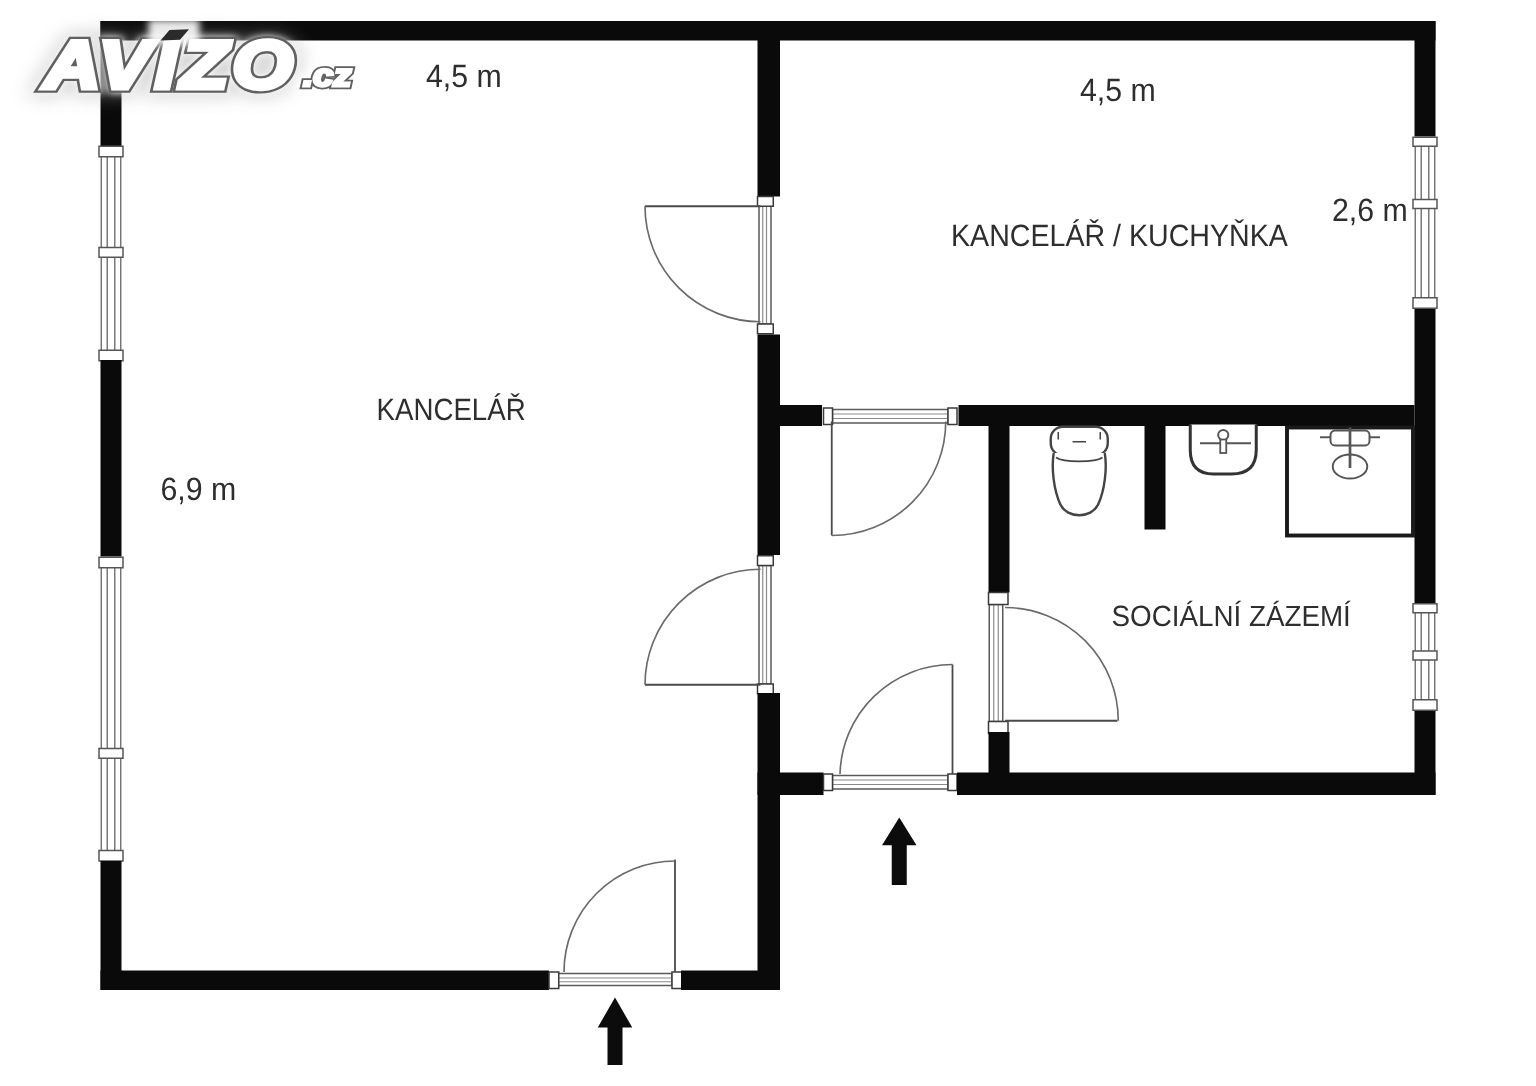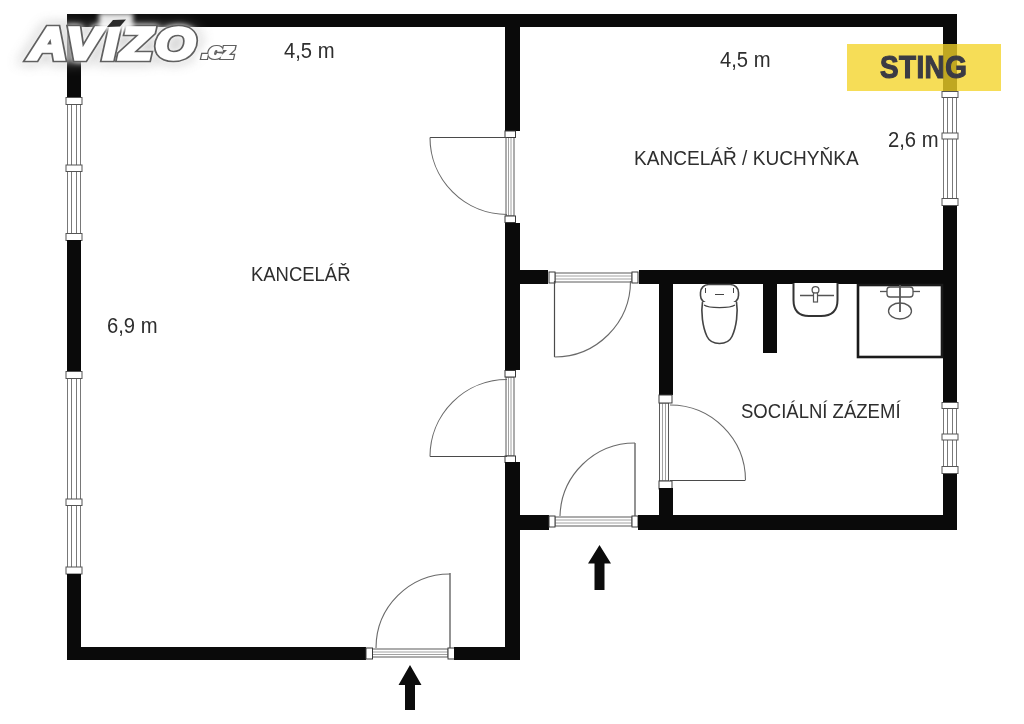--- a/index.html
+++ b/index.html
@@ -220,18 +220,14 @@
         <text x="0" y="0" font-size="45" letter-spacing="2.5" stroke="#ffffff" stroke-width="3.4" fill="#ffffff">AVIZO</text>
         <text x="150" y="-1" font-size="21" stroke="#606060" stroke-width="4.2" fill="#606060">.cz</text>
         <text x="150" y="-1" font-size="21" stroke="#ffffff" stroke-width="1.9" fill="#ffffff">.cz</text>
       </g>
 
       <rect x="99" y="13" width="34" height="17" fill="#ffffff" opacity="0.9" filter="url(#glow1)"></rect>
       <path d="M 113,20 L 126,19.5 L 120,26.5 L 107,27 Z" fill="#2b2b2b"></path>
     </g>
   </svg>
 
-  <div style="position:absolute;left:847px;top:44px;width:154px;height:47px;background:rgba(244,212,40,0.78);">
-    <div style="position:absolute;left:33px;top:5px;font-size:32px;font-weight:bold;color:#3b3b44;-webkit-text-stroke:1.2px #3b3b44;
-                letter-spacing:0.5px;transform:scaleX(0.87);transform-origin:0 0;">STING</div>
-  </div>
 
 </div>
 
 </body></html>

